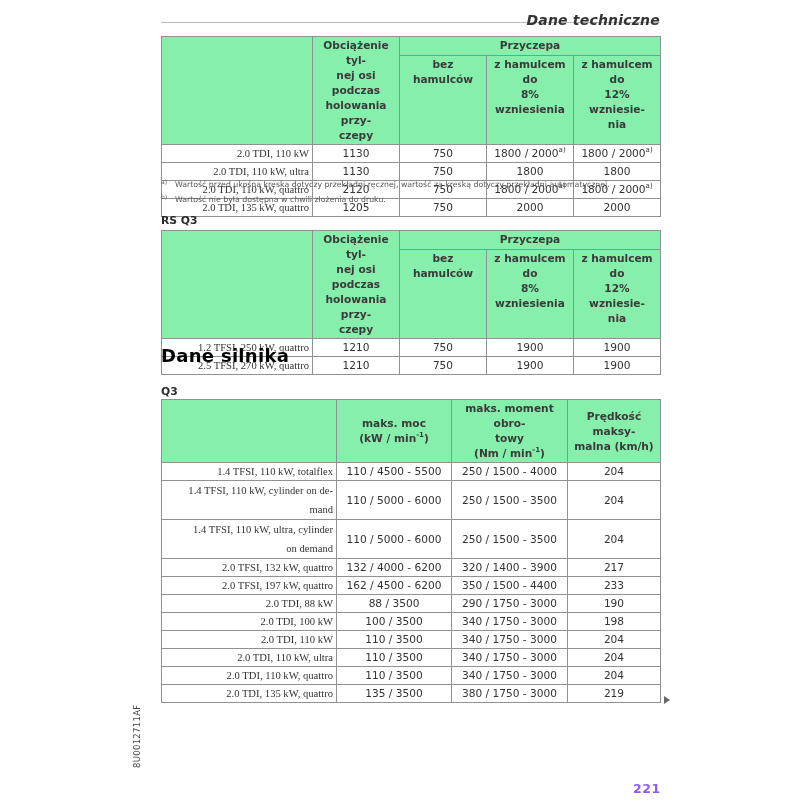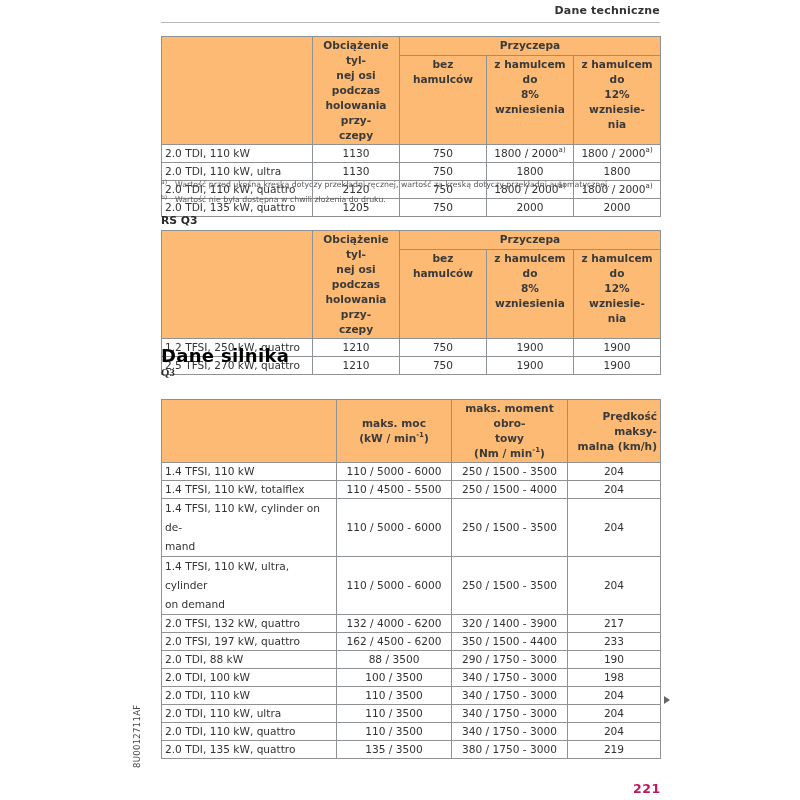--- a/index.html
+++ b/index.html
@@ -5,38 +5,39 @@
   html, body { margin: 0; padding: 0; }
   body {
     width: 800px; height: 800px; background: #ffffff; position: relative; overflow: hidden;
     font-family: "DejaVu Sans", "Liberation Sans", sans-serif; color: #2a2a2a;
   }
   .running-head {
     position: absolute; left: 161px; top: 0; width: 499px; height: 22px;
     border-bottom: 1px solid #b8b8b8;
   }
   .running-head span {
-    position: absolute; right: 0; top: 4px; font-size: 11px; font-weight: bold; color: #333;
+    position: absolute; right: 0; top: 12px; font-size: 14px; font-weight: bold; color: #333;
     letter-spacing: 0.2px;
+    font-style: italic;
   }
   table.spec {
     position: absolute; left: 161px; width: 499px;
     border-collapse: collapse; table-layout: fixed;
     font-size: 10.6px; color: #333;
   }
   table.spec th, table.spec td {
     border: 1px solid #8e9295; padding: 0 3px; line-height: 15px;
   }
   table.spec th {
-    background: #fdba74; font-weight: bold; text-align: center; vertical-align: top;
+    background: #86efac; font-weight: bold; text-align: center; vertical-align: top;
     color: #3a3a3a; padding-top: 1px; padding-bottom: 1px;
   }
   table.spec td { height: 17px; background: #fff; }
   table.spec td.c { text-align: center; }
-  table.spec td.l { text-align: left; padding-left: 3px; }
+  table.spec td.l { text-align: right; padding-left: 3px; font-family: Liberation Serif, serif; }
   table.spec td.two { height: 33px; line-height: 19px; vertical-align: middle; }
   sup { font-size: 7px; vertical-align: 5px; line-height: 0; }
   .footnotes {
     position: absolute; left: 161px; top: 180px; width: 500px; font-size: 7.8px; color: #555;
   }
   .footnote { height: 15px; position: relative; }
   .footnote .mark { position: absolute; left: 0; top: -2px; font-size: 6px; }
   .footnote .txt { position: absolute; left: 14px; top: 0; }
   .subhead {
     position: absolute; left: 161px; font-size: 10.8px; font-weight: bold; color: #2a2a2a; text-align: center;
@@ -48,21 +49,21 @@
   .side-code {
     position: absolute; left: 132px; top: 768px; transform-origin: left top;
     transform: rotate(-90deg); font-size: 8.5px; color: #444; letter-spacing: 0.3px;
   }
   .continue-arrow {
     position: absolute; left: 664px; top: 696px; width: 0; height: 0;
     border-top: 4px solid transparent; border-bottom: 4px solid transparent;
     border-left: 6px solid #666;
   }
   .page-number {
-    position: absolute; left: 633px; top: 781px; font-size: 12.5px; font-weight: bold; color: #be185d;
+    position: absolute; left: 633px; top: 781px; font-size: 12.5px; font-weight: bold; color: #8b5cf6;
     letter-spacing: 0.5px;
   }
 </style>
 </head>
 <body>
 
 <div class="running-head">
   <span>Dane techniczne</span>
 </div>
 
@@ -183,51 +184,45 @@
     <td class="l">2.5 TFSI, 270 kW, quattro</td>
     <td class="c">1210</td>
     <td class="c">750</td>
     <td class="c">1900</td>
     <td class="c">1900</td>
   </tr>
 </tbody>
   </table>
 
 <div class="section-title">Dane silnika</div>
-<div class="subhead" style="top:366px;font-family:Liberation Serif, serif;">Q3</div>
+<div class="subhead" style="top:385px;">Q3</div>
 
 <table class="spec" style="top:399px;">
   <colgroup>
       <col style="width:175px">
       <col style="width:115px">
       <col style="width:116px">
       <col style="width:93px">
     </colgroup>
   <tbody>
       <tr style="height:47px;">
     <th></th>
     <th style="vertical-align:middle;text-align:center;">
       <span>maks. moc</span><br>
       <span>(kW / min</span><sup>-1</sup><span>)</span>
     </th>
     <th>
       <span>maks. moment obro-</span><br>
       <span>towy</span><br>
       <span>(Nm / min</span><sup>-1</sup><span>)</span>
     </th>
-    <th style="vertical-align:middle;text-align:right;">
+    <th style="vertical-align:middle;">
       <span>Prędkość maksy-</span><br>
       <span>malna (km/h)</span>
     </th>
-  </tr>
-  <tr>
-    <td class="l">1.4 TFSI, 110 kW</td>
-    <td class="c">110 / 5000 - 6000</td>
-    <td class="c">250 / 1500 - 3500</td>
-    <td class="c">204</td>
   </tr>
   <tr>
     <td class="l">1.4 TFSI, 110 kW, totalflex</td>
     <td class="c">110 / 4500 - 5500</td>
     <td class="c">250 / 1500 - 4000</td>
     <td class="c">204</td>
   </tr>
   <tr>
     <td class="l two"><span>1.4 TFSI, 110 kW, cylinder on de-</span><br><span>mand</span></td>
     <td class="c two">110 / 5000 - 6000</td>

